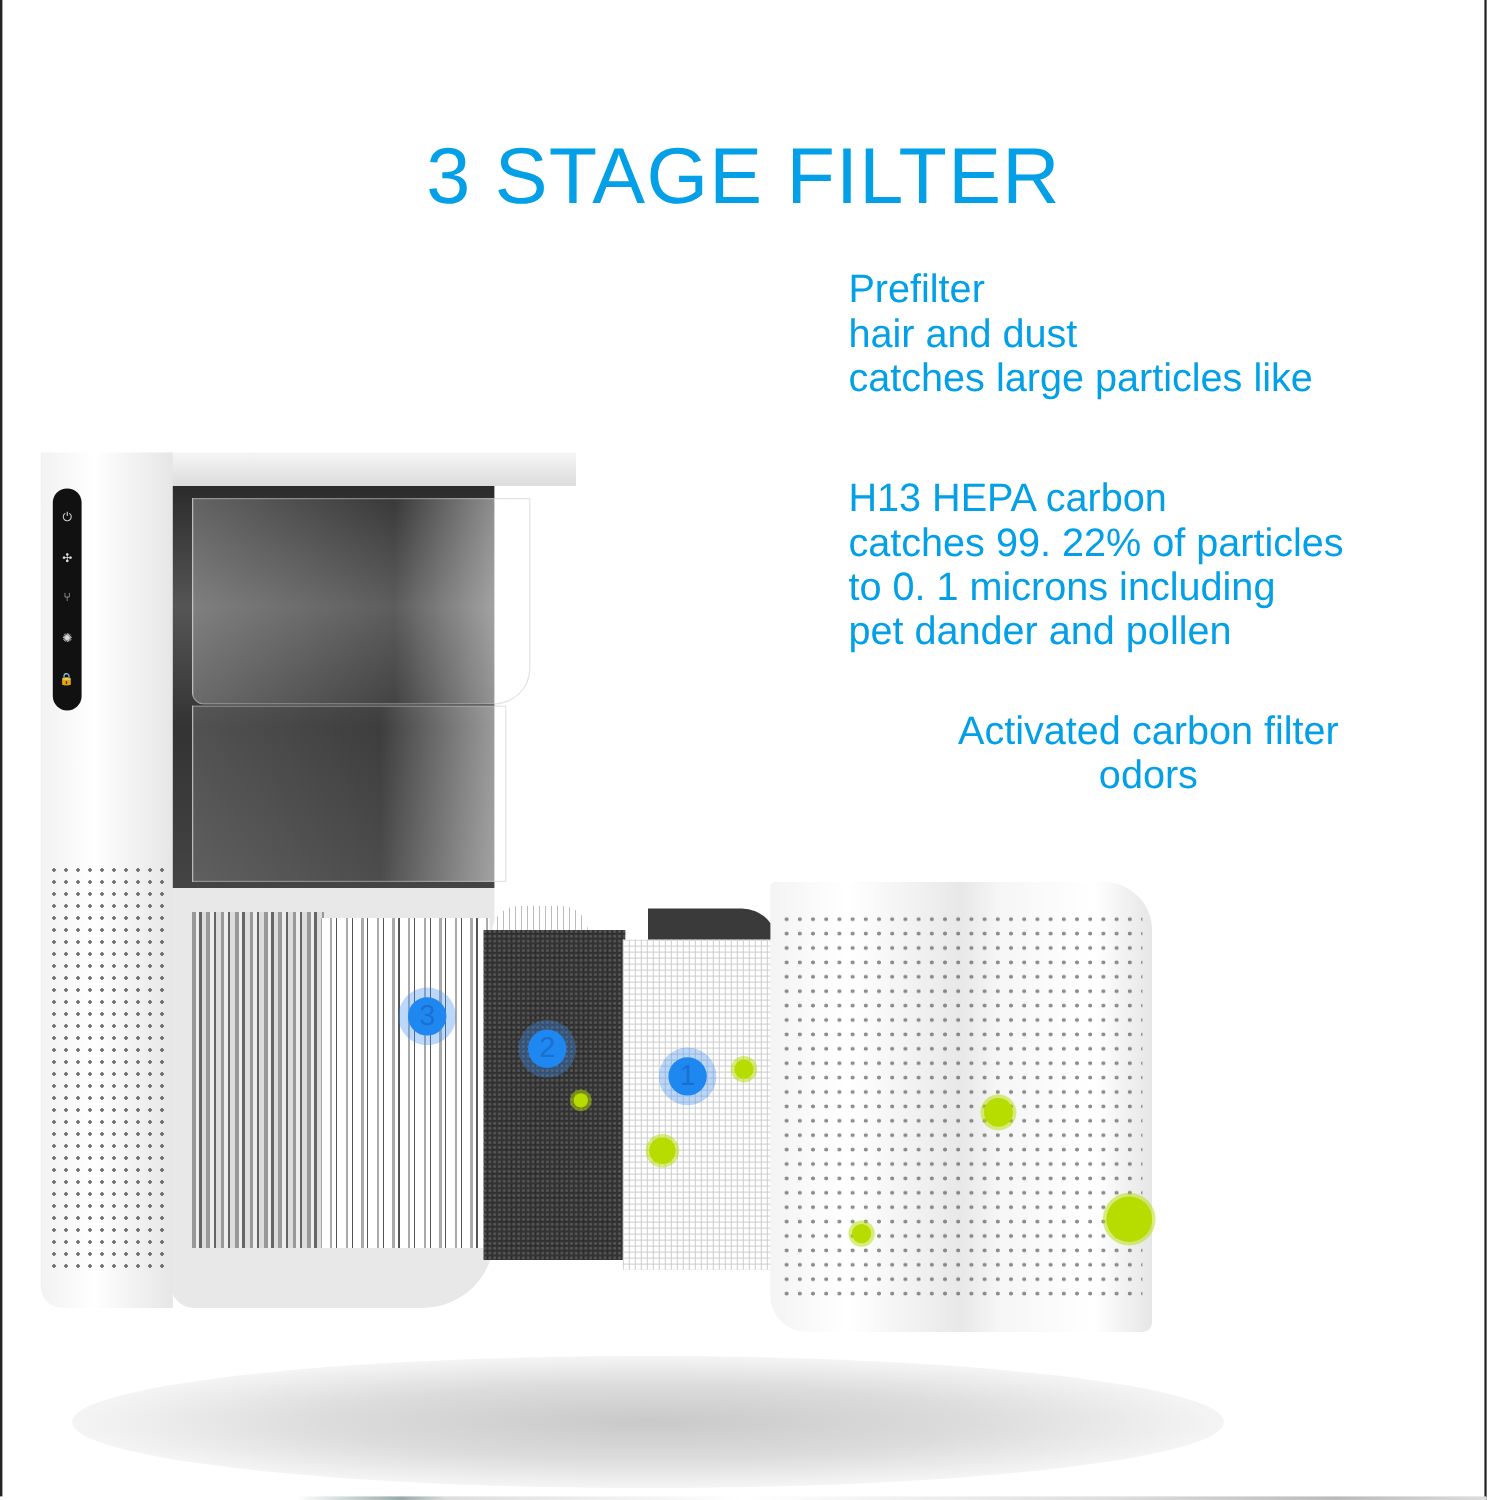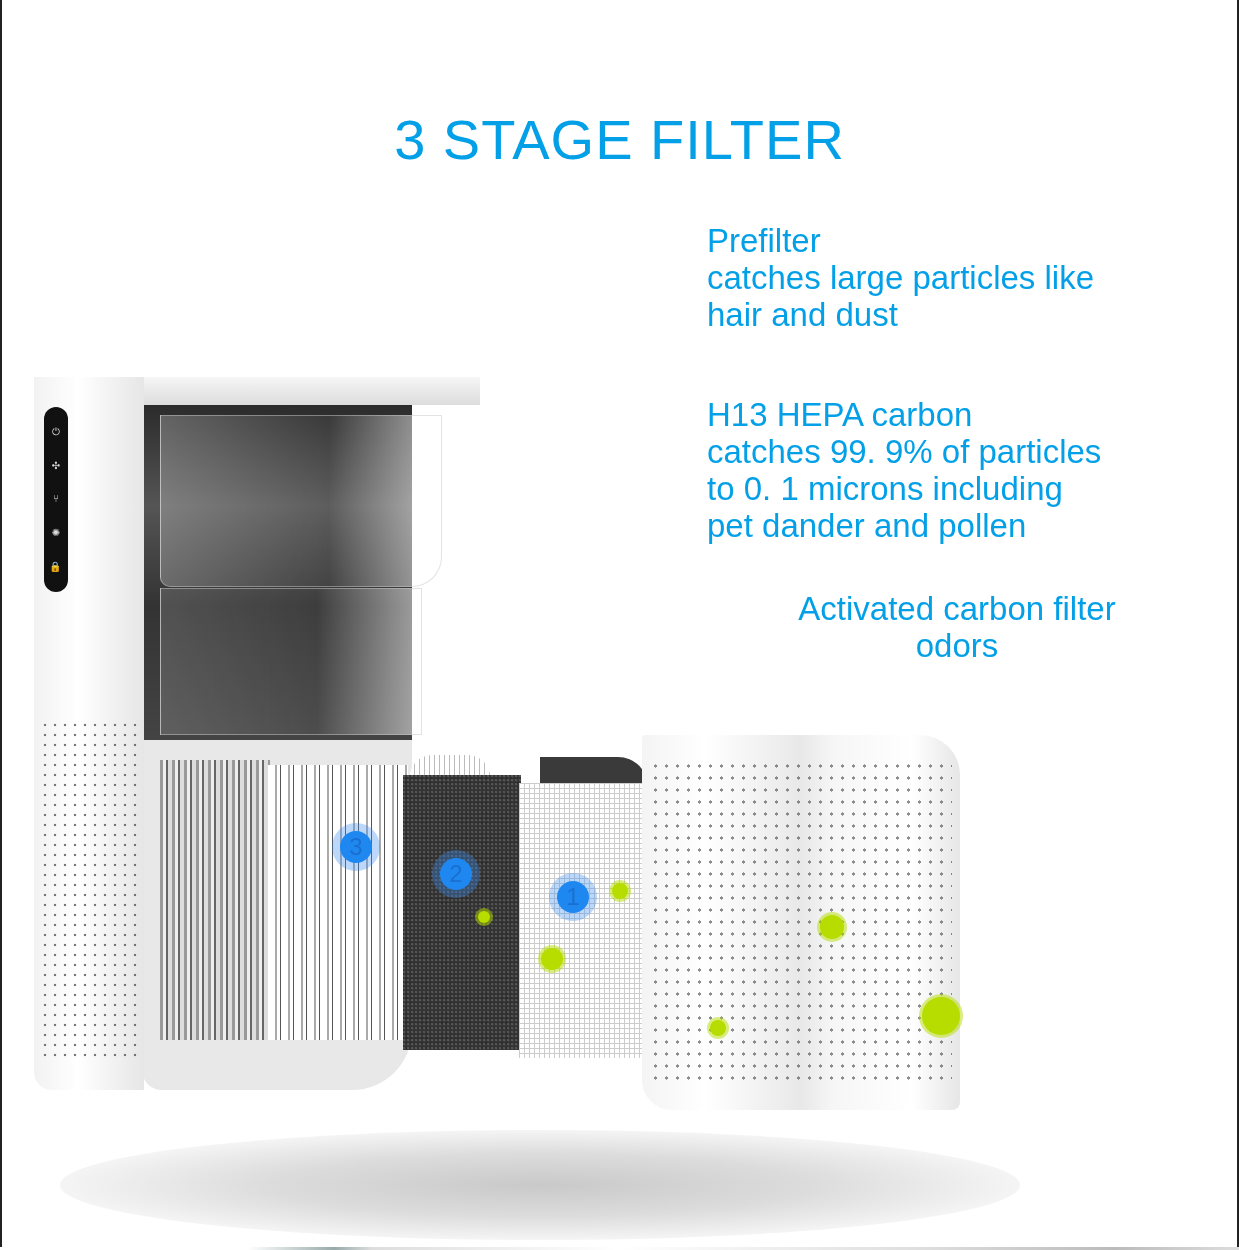--- a/index.html
+++ b/index.html
@@ -1,18 +1,18 @@
 <!DOCTYPE html>
 <html><head>
 <meta charset="utf-8">
 <style>
   html,body{margin:0;padding:0;}
   body{width:1239px;height:1250px;background:#fff;position:relative;overflow:hidden;font-family:"Liberation Sans",sans-serif;}
   .frame{position:absolute;inset:0;border-left:2px solid #222;border-right:2px solid #222;box-sizing:border-box;pointer-events:none;}
-  .title{position:absolute;left:0;width:1239px;top:62px;text-align:center;font-size:56px;letter-spacing:1px;color:#03a0e8;font-weight:normal;line-height:80px;}
+  .title{position:absolute;left:0;width:1239px;top:62px;text-align:center;font-size:66px;letter-spacing:1px;color:#03a0e8;font-weight:normal;line-height:80px;}
   .desc{position:absolute;left:707px;color:#03a0e8;font-size:33px;line-height:37px;width:500px;}
   .desc div{white-space:nowrap;}
   .shadow{position:absolute;left:60px;top:1130px;width:960px;height:110px;border-radius:50%;background:radial-gradient(ellipse at center,#c9c9c9 0%,#dcdcdc 40%,#f4f4f4 70%,rgba(255,255,255,0) 100%);}
   .bottom-strip{position:absolute;left:0;right:0;bottom:0;height:3px;background:linear-gradient(90deg,#fff 20%,#9aa 27%,#ddd 30%,#fff 50%,#ddd 75%,#bbb 90%,#ddd);}
   
   .body-left{position:absolute;left:34px;top:377px;width:110px;height:713px;background:linear-gradient(90deg,#f2f2f2,#fff 40%,#e6e6e6);border-radius:0 0 0 18px;}
   .panel{position:absolute;left:44px;top:407px;width:24px;height:185px;background:#111;border-radius:12px;display:flex;flex-direction:column;align-items:center;justify-content:space-around;padding:8px 0;box-sizing:border-box;}
   .panel span{color:#ddd;font-size:10px;line-height:10px;}
   .perf-l{position:absolute;left:40px;top:720px;width:100px;height:340px;background-image:radial-gradient(circle,#555 1.3px,transparent 1.6px);background-size:10px 10px;opacity:.8;}
   .lid{position:absolute;left:140px;top:377px;width:340px;height:28px;background:linear-gradient(180deg,#f6f6f6,#dcdcdc);}
@@ -34,27 +34,27 @@
 </style>
 </head>
 <body>
 
 <div class="frame"></div>
 
 <h1 class="title">3 STAGE FILTER</h1>
 
 <div class="desc" style="top:222px;">
   <div>Prefilter</div>
+  <div>hair and dust</div>
   <div>catches large particles like</div>
-  <div>hair and dust</div>
 </div>
 
 <div class="desc" style="top:396px;">
   <div>H13 HEPA carbon</div>
-  <div>catches 99. 9% of particles</div>
+  <div>catches 99. 22% of particles</div>
   <div>to 0. 1 microns including</div>
   <div>pet dander and pollen</div>
 </div>
 
 <div class="desc" style="top:590px;text-align:center;">
   <div>Activated carbon filter</div>
   <div>odors</div>
 </div>
 
 <div class="shadow"></div>

